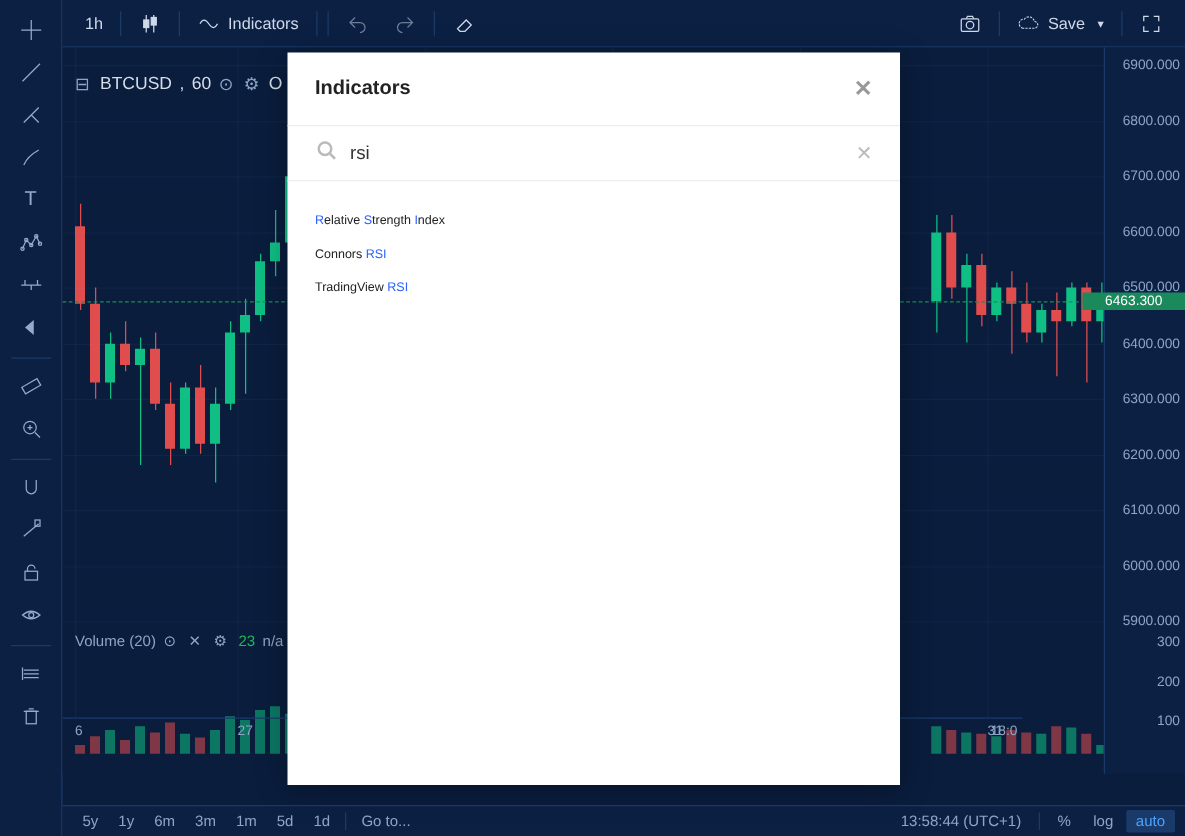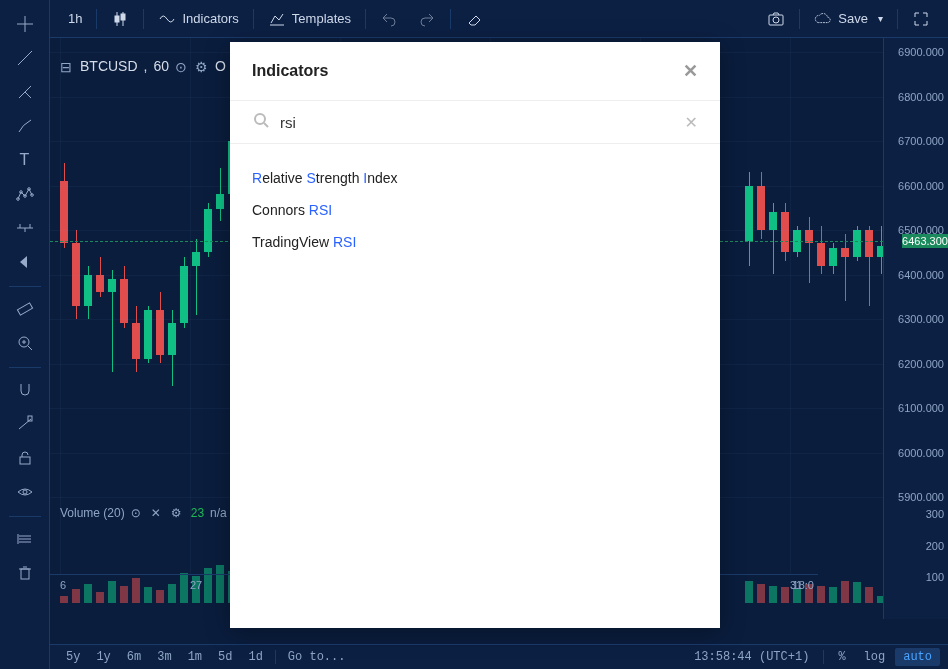--- a/index.html
+++ b/index.html
@@ -12,49 +12,49 @@
     .top-bar { position: absolute; left: 50px; top: 0; right: 0; height: 38px; background: #0c2044; border-bottom: 1px solid #1a3a6a; display: flex; align-items: center; padding: 0 8px; }
     .tb-item { display: flex; align-items: center; gap: 6px; padding: 5px 10px; color: #cfd9ea; font-size: 13px; cursor: pointer; border-radius: 3px; }
     .tb-sep { width: 1px; height: 20px; background: #1a3a6a; margin: 0 4px; }
     .tb-right { margin-left: auto; display: flex; align-items: center; }
     .tb-ico { display:inline-flex; width:18px; height:18px; align-items:center; justify-content:center;}
     
     .chart-area { position: absolute; left: 50px; top: 38px; right: 0; bottom: 50px; background: #0a1d3d; }
     .chart-main { position: absolute; left: 0; top: 0; right: 65px; bottom: 0; }
     .price-axis { position: absolute; right: 0; top: 0; width: 65px; bottom: 0; border-left: 1px solid #1a3a6a; background: #0c2044; }
     .price-tick { position: absolute; right: 4px; font-size: 11px; color: #8fa5c5; }
-    .price-current { position: absolute; right: 0; width: 46px; background: #1a8a5c; color: #fff; font-size: 11px; text-align: center; padding: 1px 0; }
+    .price-current { position: absolute; right: 0; width: 82px; background: #1a8a5c; color: #fff; font-size: 11px; text-align: center; padding: 1px 0; }
     
     .symbol-legend { position: absolute; left: 10px; top: 20px; display: flex; align-items: center; gap: 6px; font-size: 14px; color: #d6dde8; }
     .symbol-legend .sym { font-weight: 500; }
     .legend-ico { width:14px; height:14px; color:#8fa5c5; cursor:pointer; }
     
     .volume-legend { position: absolute; left: 10px; top: 468px; font-size: 12px; color: #8fa5c5; display: flex; gap: 6px; align-items: center; }
     .vol-val { color: #1db954; }
     
     .tv-credit { position: absolute; left: 10px; bottom: 4px; display:flex; align-items:center; gap:8px; font-size: 13px; color: #3b99f7; }
     .tv-logo { width: 28px; height: 28px; border-radius: 50%; background: #1a3a6a; display:flex; align-items:center; justify-content:center; }
     
     .time-axis { position: absolute; left: 0; right: 65px; bottom: 25px; height: 20px; border-top: 1px solid #1a3a6a; }
     .time-tick { position: absolute; top: 4px; font-size: 11px; color: #8fa5c5; }
     
     .bottom-bar { position: absolute; left: 50px; right: 0; bottom: 0; height: 25px; background: #0c2044; border-top: 1px solid #1a3a6a; display: flex; align-items: center; padding: 0 8px; font-size: 12px; color: #8fa5c5; }
-    .bb-item { padding: 2px 8px; cursor: pointer; border-radius: 2px; font-family: Liberation Mono, monospace; }
+    .bb-item { padding: 2px 8px; cursor: pointer; border-radius: 2px; }
     .bb-right { margin-left: auto; display:flex; align-items:center; gap: 2px; }
     .bb-auto { background: #1a3a6a; color: #4aa3ff; }
     
     
     .modal { position: absolute; left: 230px; top: 42px; width: 490px; height: 586px; background: #fff; box-shadow: 0 4px 24px rgba(0,0,0,0.3); color: #333; }
     .modal-header { display: flex; align-items: center; justify-content: space-between; padding: 18px 22px; font-size: 16px; font-weight: 600; color: #222; border-bottom: 1px solid #eee; }
     .modal-close { color: #999; cursor: pointer; font-size: 18px; }
     .modal-search { display: flex; align-items: center; padding: 10px 22px; border-bottom: 1px solid #eee; gap: 10px; }
     .modal-search input { flex: 1; border: none; outline: none; font-size: 15px; color: #333; }
     .search-clear { color: #bbb; cursor: pointer; }
     .modal-results { padding: 18px 0; }
-    .result-item { padding: 8px 22px; font-size: 14px; color: #222; cursor: pointer; }
+    .result-item { padding: 8px 22px; font-size: 10px; color: #222; cursor: pointer; }
     .hl { color: #2962ff; font-weight: 500; }
     
     
     .candles { position: absolute; inset: 0; }
     .grid-line { position: absolute; left: 0; right: 0; height: 1px; background: rgba(120,160,220,0.06); }
     .grid-vline { position: absolute; top: 0; bottom: 45px; width: 1px; background: rgba(120,160,220,0.06); }
     .current-line { position:absolute; left:0; right:0; height:1px; border-top:1px dashed #1a8a5c; }
   </style>
 </head>
 <body>
@@ -177,29 +177,20 @@
   <div class="tb-sep"></div>
   <div class="tb-item">
       <span class="tb-ico">
         <svg width="18" height="18" viewBox="0 0 18 18" stroke="currentColor" fill="none">
           <path d="M2 9 Q5 3 9 9 T16 9"></path>
         </svg>
       </span>
       <span>Indicators</span>
     </div>
   <div class="tb-sep"></div>
-  <div class="tb-item">
-      <span class="tb-ico">
-        <svg width="18" height="18" viewBox="0 0 18 18" stroke="currentColor" fill="none">
-          <path d="M3 13 L7 6 L11 10 L15 4"></path>
-          <line x1="2" y1="15" x2="16" y2="15"></line>
-        </svg>
-      </span>
-      <span>Templates</span>
-    </div>
   <div class="tb-sep"></div>
   <div class="tb-item" style="opacity:0.5">
       <span class="tb-ico">
         <svg width="16" height="16" viewBox="0 0 16 16" stroke="currentColor" fill="none">
           <path d="M6 3 L2 7 L6 11 M2 7 L10 7 A4 4 0 0 1 10 15"></path>
         </svg>
       </span>
     </div>
   <div class="tb-item" style="opacity:0.5">
       <span class="tb-ico">

